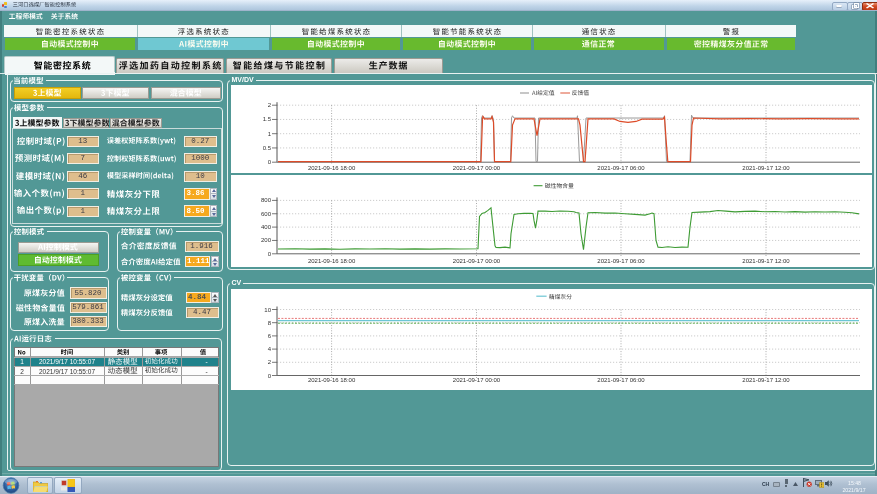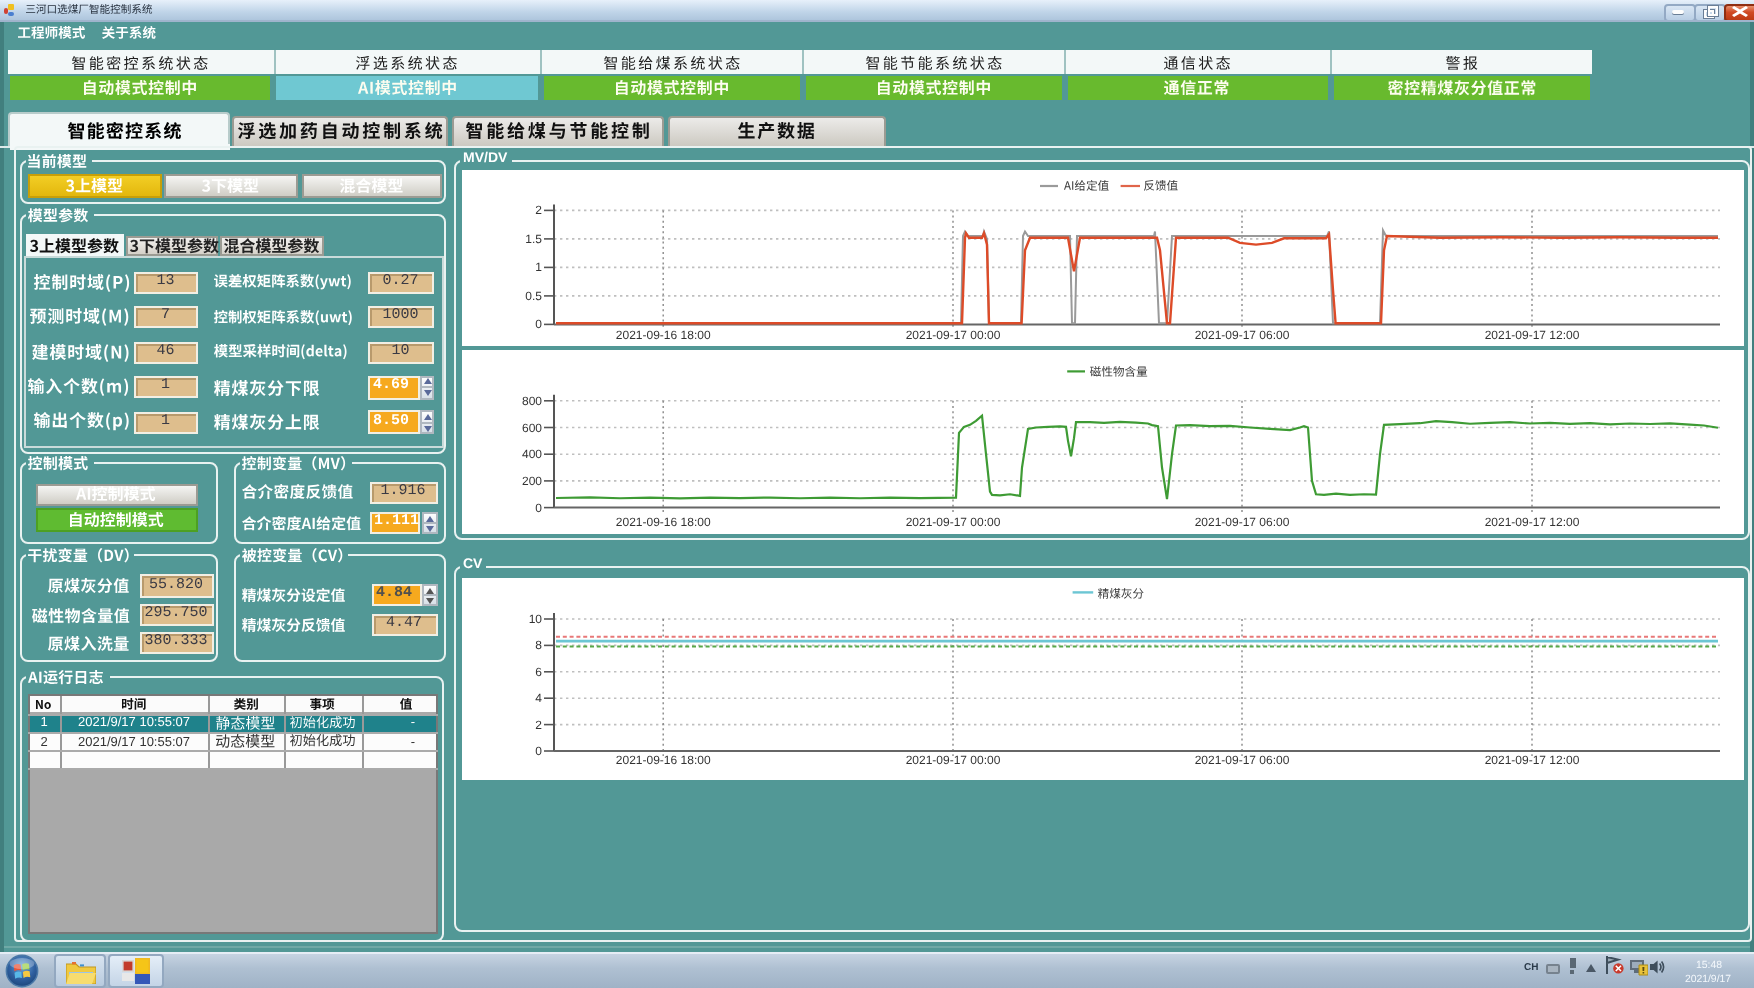--- a/index.html
+++ b/index.html
@@ -479,21 +479,21 @@
     <g transform="translate(-0.15,7.24) scale(0.00850)" fill="#fff">
       <use href="#b63"></use>
       <use href="#b64" x="1047.0588235294117"></use>
       <use href="#b65" x="2094.1176470588234"></use>
       <use href="#b66" x="3141.176470588235"></use>
       <use href="#b28" x="4188.235294117647"></use>
       <use href="#b67" x="5235.294117647059"></use>
     </g>
   </svg>
 <div style="position:absolute;left:184px;top:187.5px;width:26px;height:12.0px;background:#F6A91E;border:1px solid #F2EFE4;box-sizing:border-box"></div>
-<div style="position:absolute;left:186.5px;top:187.5px;width:23.5px;height:11.0px;font:bold 7.5px 'Liberation Mono',monospace;color:#fff;white-space:nowrap;display:flex;align-items:center">4.69</div>
+<div style="position:absolute;left:186.5px;top:187.5px;width:23.5px;height:11.0px;font:bold 7.5px 'Liberation Mono',monospace;color:#fff;white-space:nowrap;display:flex;align-items:center">3.86</div>
 <div style="position:absolute;left:210px;top:187.5px;width:7px;height:12.0px;background:linear-gradient(#FDFDFD,#D8E0E8);border:1px solid #B0B8C0;box-sizing:border-box"></div>
 <div style="position:absolute;left:210px;top:193.0px;width:7px;height:1px;background:#B0B8C0"></div>
 <svg style="position:absolute;left:211.5px;top:189.0px" width="4" height="3">
     <path d="M2 0 L4 3 L0 3 Z" fill="#5A6A9A"></path>
   </svg>
 <svg style="position:absolute;left:211.5px;top:195.0px" width="4" height="3">
     <path d="M0 0 L4 0 L2 3 Z" fill="#5A6A9A"></path>
   </svg>
 <svg style="position:absolute;left:17.2px;top:206.4px;overflow:visible" width="49" height="11">
     <g transform="translate(-0.25,7.28) scale(0.00850)" fill="#fff">
@@ -579,21 +579,21 @@
     <g transform="translate(-0.13,6.86) scale(0.00800)" fill="#fff">
       <use href="#b79"></use>
       <use href="#b80" x="1025.0"></use>
       <use href="#b81" x="2050.0"></use>
       <use href="#b82" x="3075.0"></use>
       <use href="#b10" x="4100.0"></use>
       <use href="#b75" x="5125.0"></use>
     </g>
   </svg>
 <div style="position:absolute;left:69.5px;top:301.75px;width:37.0px;height:11.5px;background:#DEBE8D;border:1px solid #F2EFE4;box-shadow:inset 1px 1px 0 #B89A6C;box-sizing:border-box"></div>
-<div style="position:absolute;left:69.5px;top:301.75px;width:37.0px;height:10.5px;font:7.5px 'Liberation Mono',monospace;color:#3A3A44;text-align:center;white-space:nowrap;display:flex;align-items:center;justify-content:center">295.750</div>
+<div style="position:absolute;left:69.5px;top:301.75px;width:37.0px;height:10.5px;font:7.5px 'Liberation Mono',monospace;color:#3A3A44;text-align:center;white-space:nowrap;display:flex;align-items:center;justify-content:center">579.861</div>
 <svg style="position:absolute;left:24.2px;top:317.7px;overflow:visible" width="42" height="9">
     <g transform="translate(-0.17,6.80) scale(0.00800)" fill="#fff">
       <use href="#b78"></use>
       <use href="#b64" x="1025.0"></use>
       <use href="#b60" x="2050.0"></use>
       <use href="#b83" x="3075.0"></use>
       <use href="#b10" x="4100.0"></use>
     </g>
   </svg>
 <div style="position:absolute;left:69.5px;top:315.75px;width:37.0px;height:11.5px;background:#DEBE8D;border:1px solid #F2EFE4;box-shadow:inset 1px 1px 0 #B89A6C;box-sizing:border-box"></div>

